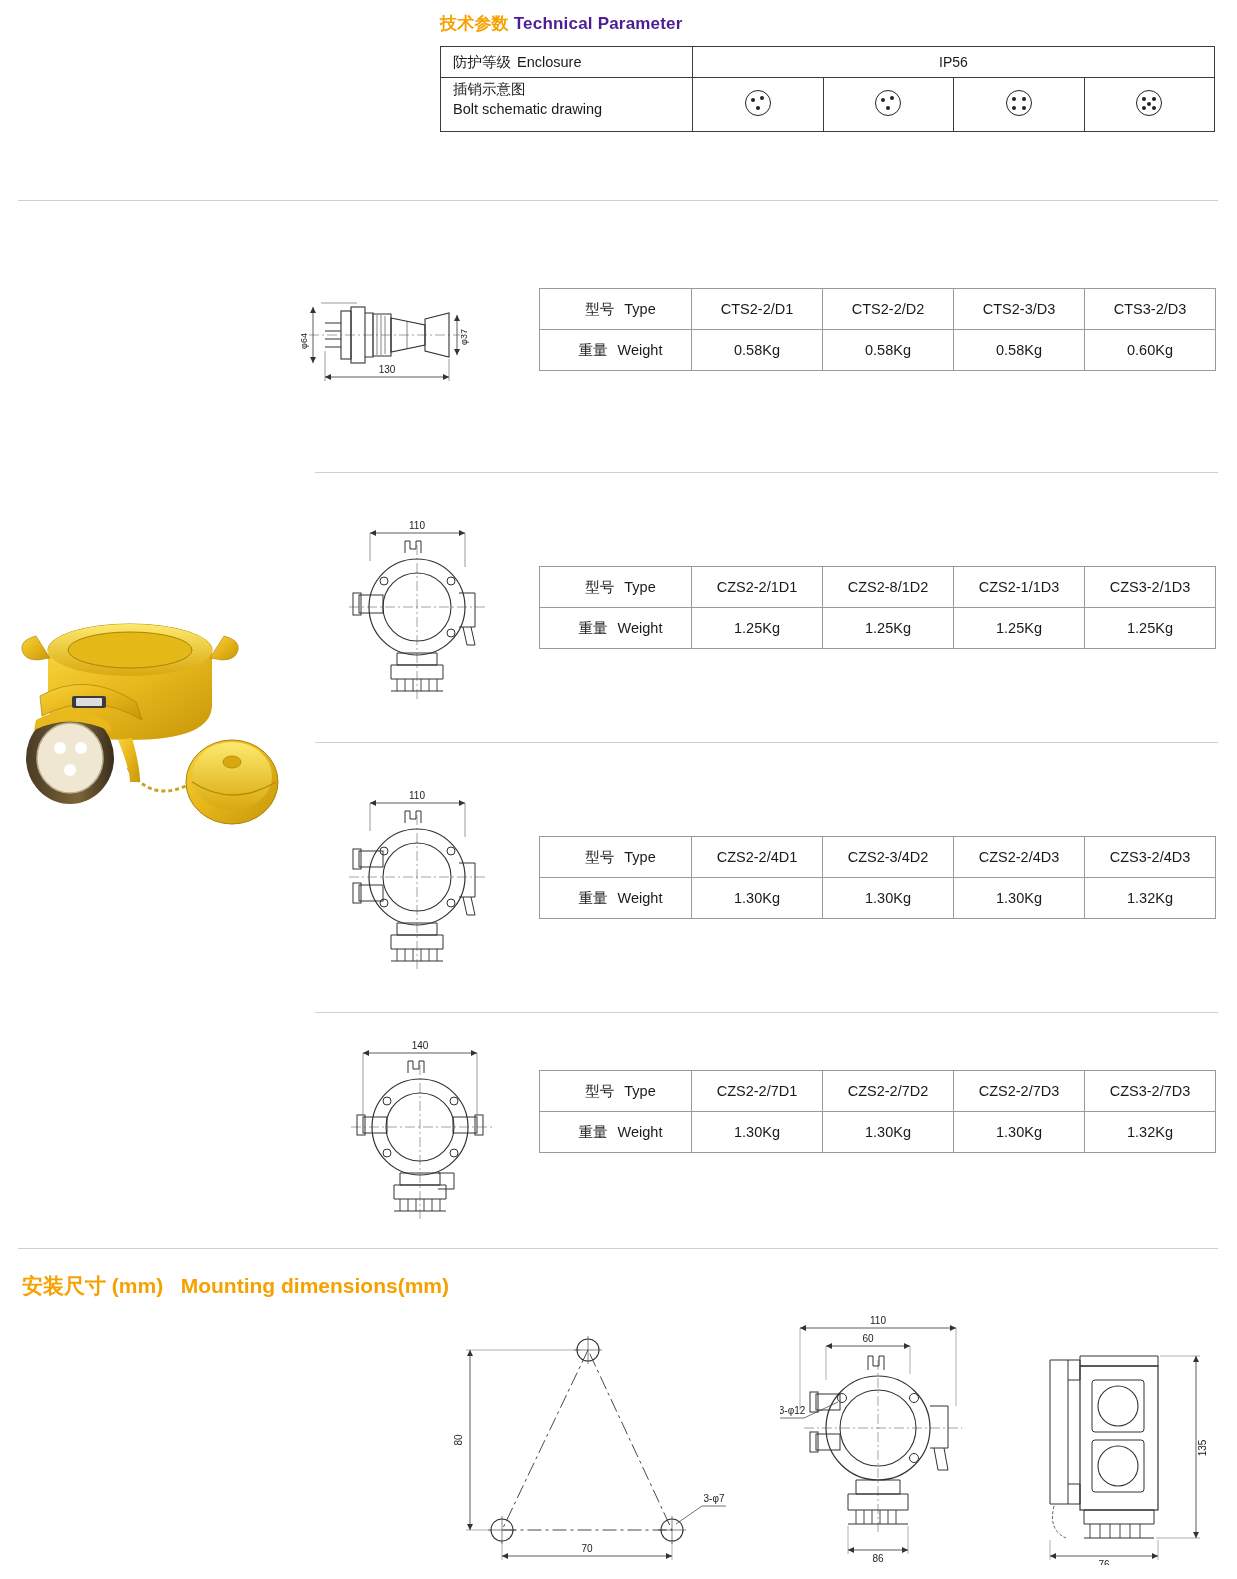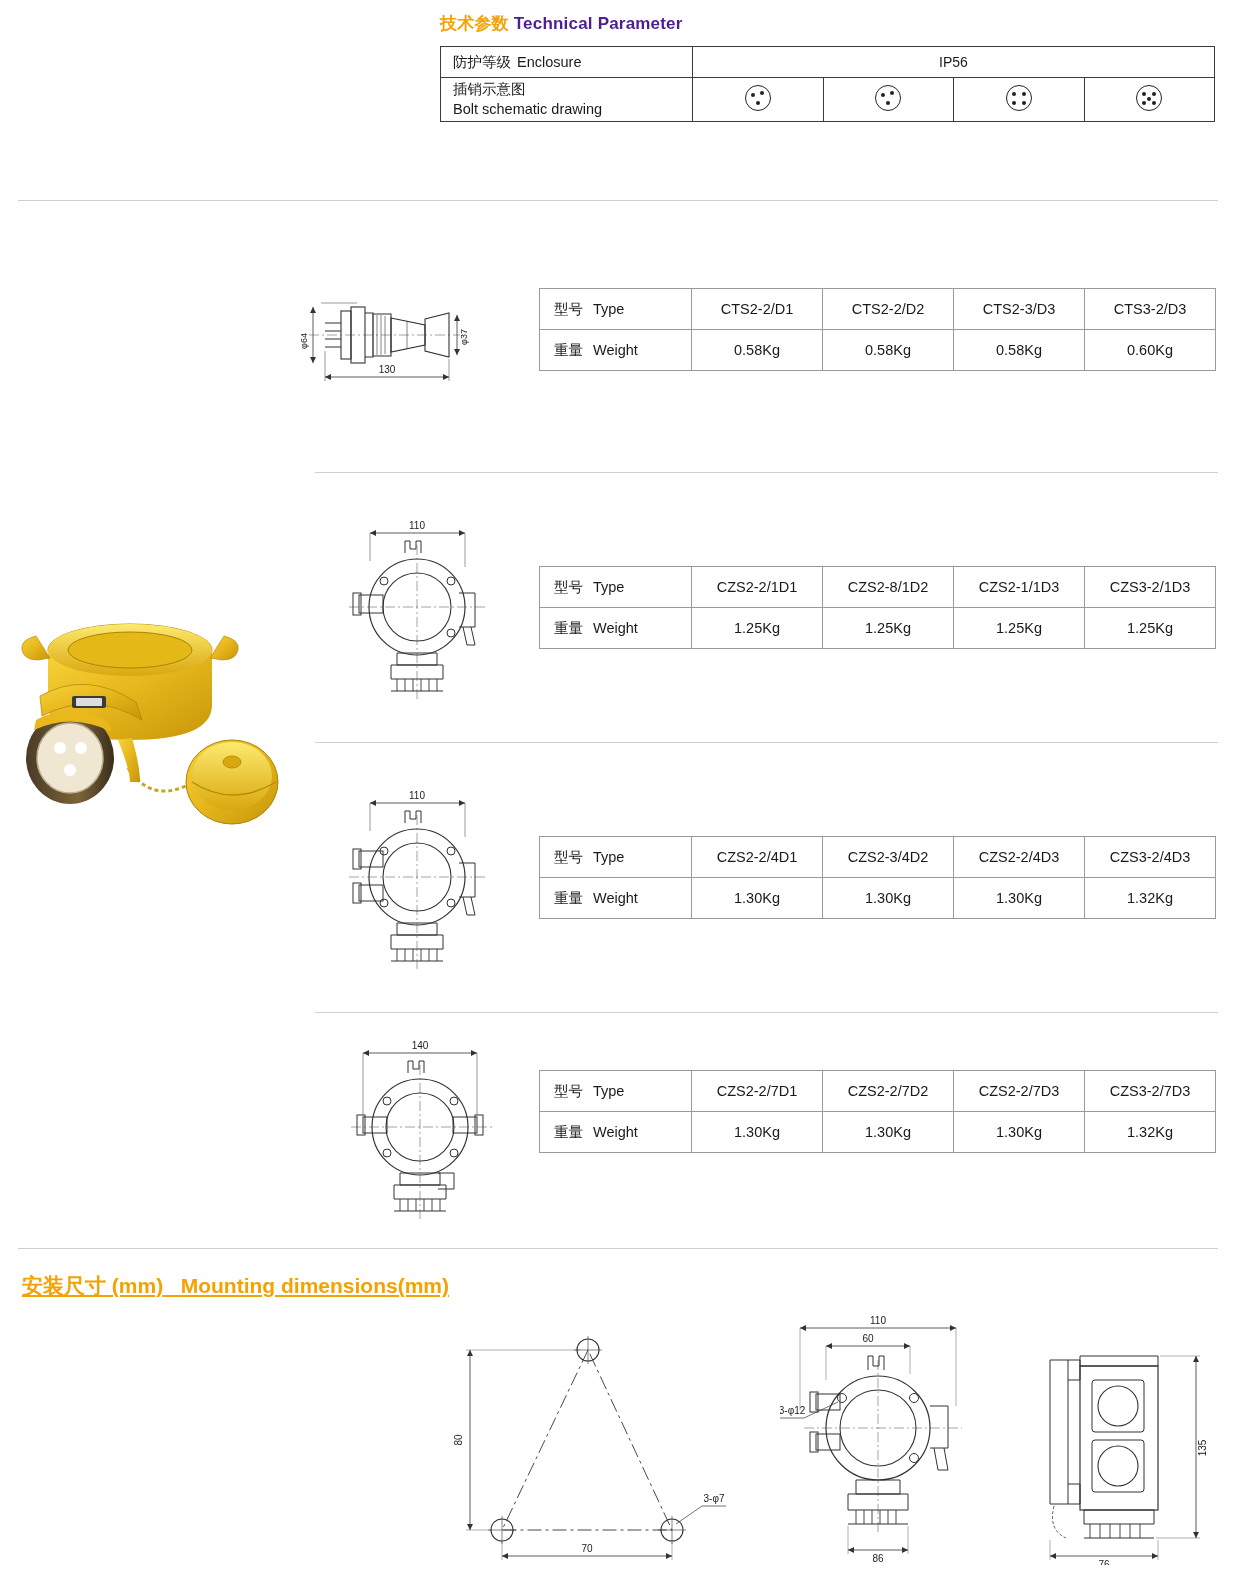--- a/index.html
+++ b/index.html
@@ -42,21 +42,21 @@
     margin-left: 27px;
   }
   table.tp td.label {
     text-align: left;
     padding-left: 12px;
     width: 252px;
     font-size: 14.5px;
   }
   table.tp td.label .cn { margin-right: 6px; }
   .tp-row-bolt td { height: 52px; }
-  .tp-row-bolt td.label { line-height: 1.35; padding-top: 2px; padding-bottom: 2px;}
+  .tp-row-bolt td.label { line-height: 1.35; padding-top: 2px; padding-bottom: 12px;}
 
   
   .bolt {
     width: 26px; height: 26px;
     border: 1.4px solid #222;
     border-radius: 50%;
     position: relative;
     display: inline-block;
   }
   .bolt i {
@@ -96,35 +96,34 @@
     width: 677px;
   }
   table.spec td {
     border: 1px solid #9a9a9a;
     height: 41px;
     text-align: center;
     vertical-align: middle;
     padding: 0 4px;
   }
   table.spec td.hl {
-    text-align: left;
+    text-align: center;
     padding-left: 14px;
     width: 152px;
     margin-top: 20px;
   }
   table.spec td.hl .cn { margin-right: 10px; }
 
   
   .md-title {
     position: absolute;
     left: 22px; top: 1272px;
     font-size: 21px;
     font-weight: bold;
     color: #f5a100;
-    text-decoration: underline;
   }
 
   
   .dwg { position: absolute; }
   .dwg svg { display: block; }
   .dimtxt { font-family: "Liberation Sans", sans-serif; font-size: 9px; fill: #222; }
   .dimtxt11 { font-family: "Liberation Sans", sans-serif; font-size: 10px; fill: #222; }
 </style>
 </head>
 <body>

